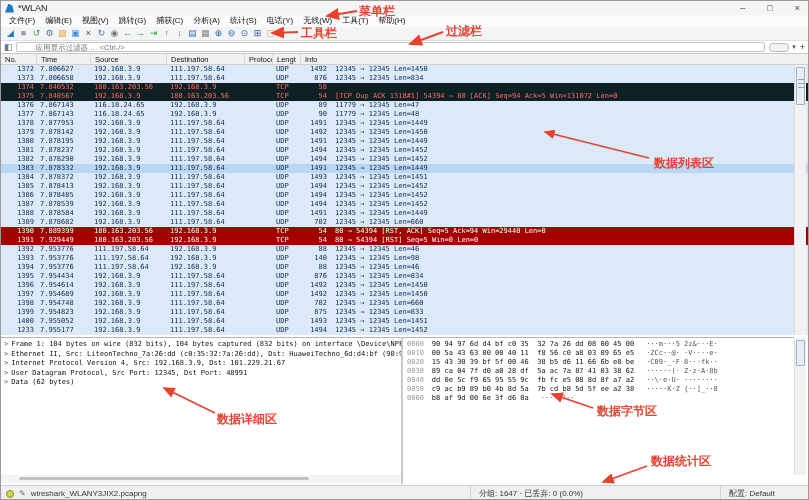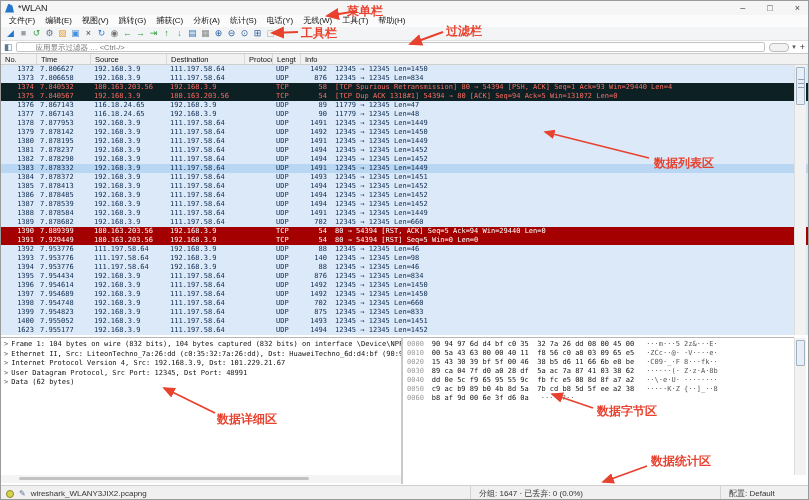--- a/index.html
+++ b/index.html
@@ -172,21 +172,20 @@
         <span class="c info">12345 → 12345 Len=834</span>
       </div>
 
       <div class="prow badtcp">
         <span class="c no">1374</span>
         <span class="c time">7.840532</span>
         <span class="c src">180.163.203.56</span>
         <span class="c dst">192.168.3.9</span>
         <span class="c proto">TCP</span>
         <span class="c len">58</span>
-        <span class="c info">[TCP Spurious Retransmission] 80 → 54394 [PSH, ACK] Seq=1 Ack=93 Win=29440 Len=4</span>
       </div>
 
       <div class="prow badtcp">
         <span class="c no">1375</span>
         <span class="c time">7.840567</span>
         <span class="c src">192.168.3.9</span>
         <span class="c dst">180.163.203.56</span>
         <span class="c proto">TCP</span>
         <span class="c len">54</span>
         <span class="c info">[TCP Dup ACK 1318#1] 54394 → 80 [ACK] Seq=94 Ack=5 Win=131072 Len=0</span>
@@ -436,21 +435,21 @@
         <span class="c no">1400</span>
         <span class="c time">7.955052</span>
         <span class="c src">192.168.3.9</span>
         <span class="c dst">111.197.58.64</span>
         <span class="c proto">UDP</span>
         <span class="c len">1493</span>
         <span class="c info">12345 → 12345 Len=1451</span>
       </div>
 
       <div class="prow udp">
-        <span class="c no">1623</span>
+        <span class="c no">1233</span>
         <span class="c time">7.955177</span>
         <span class="c src">192.168.3.9</span>
         <span class="c dst">111.197.58.64</span>
         <span class="c proto">UDP</span>
         <span class="c len">1494</span>
         <span class="c info">12345 → 12345 Len=1452</span>
       </div>
     </div>
 
   <div class="vscroll" style="top:64px;right:2px;height:270px;">
@@ -512,21 +511,21 @@
   <div class="statusbar">
     <div class="sb-left">
       <span class="expert-dot"></span>
       <span class="pencil">✎</span>
       <span>wireshark_WLANY3JIX2.pcapng</span>
     </div>
     <div class="sb-mid">分组: 1647 · 已丢弃: 0 (0.0%)</div>
     <div class="sb-right">配置: Default</div>
   </div>
 
-  <div class="ann" style="left:346px;top:2px;">菜单栏</div>
+  <div class="ann" style="left:358px;top:2px;">菜单栏</div>
   <div class="ann" style="left:300px;top:24px;">工具栏</div>
   <div class="ann" style="left:445px;top:22px;">过滤栏</div>
   <div class="ann" style="left:653px;top:154px;">数据列表区</div>
   <div class="ann" style="left:216px;top:410px;">数据详细区</div>
   <div class="ann" style="left:596px;top:402px;">数据字节区</div>
   <div class="ann" style="left:650px;top:452px;">数据统计区</div>
 
   <svg class="overlay" width="809" height="500">
     <defs>
       <marker id="ah" markerWidth="8" markerHeight="8" refX="6" refY="3" orient="auto">

